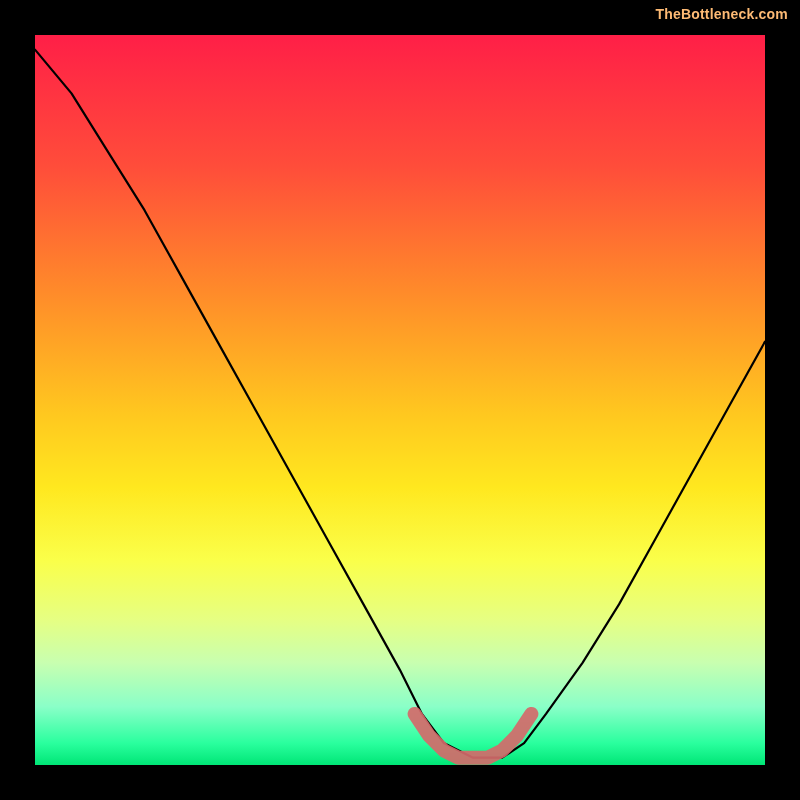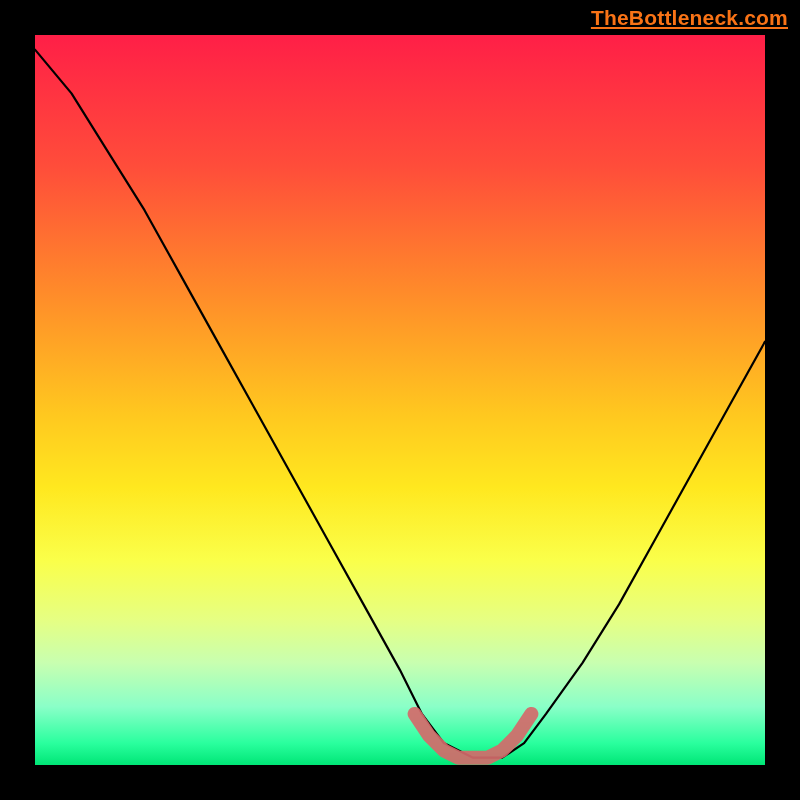--- a/index.html
+++ b/index.html
@@ -35,26 +35,25 @@
       #c8ffb0 86%,
       #8affc8 92%,
       #2aff9e 97%,
       #00e676 100%
     );
   }
   .watermark {
     position: absolute;
     top: 6px;
     right: 12px;
-    color: #f97316;
-    font-size: 21px;
+    color: #fdba74;
+    font-size: 14px;
     font-weight: 600;
     letter-spacing: 0.2px;
     user-select: none;
-    text-decoration: underline;
   }
   svg.overlay {
     position: absolute;
     left: 0;
     top: 0;
     width: 730px;
     height: 730px;
   }
 </style>
 </head>

